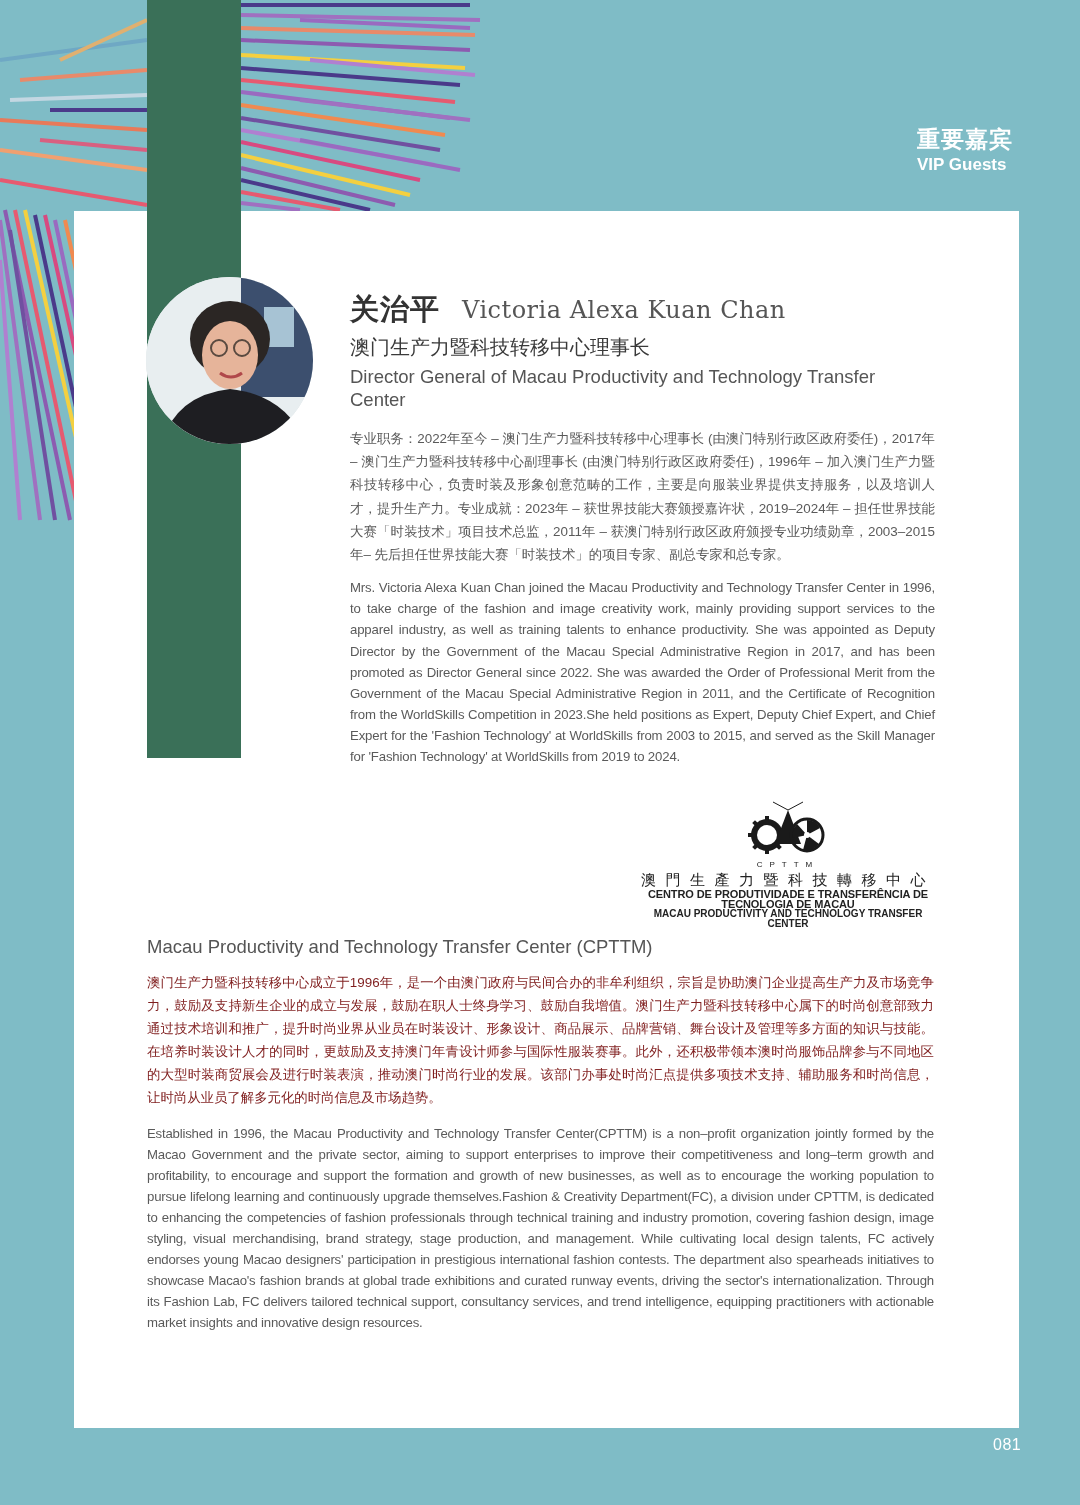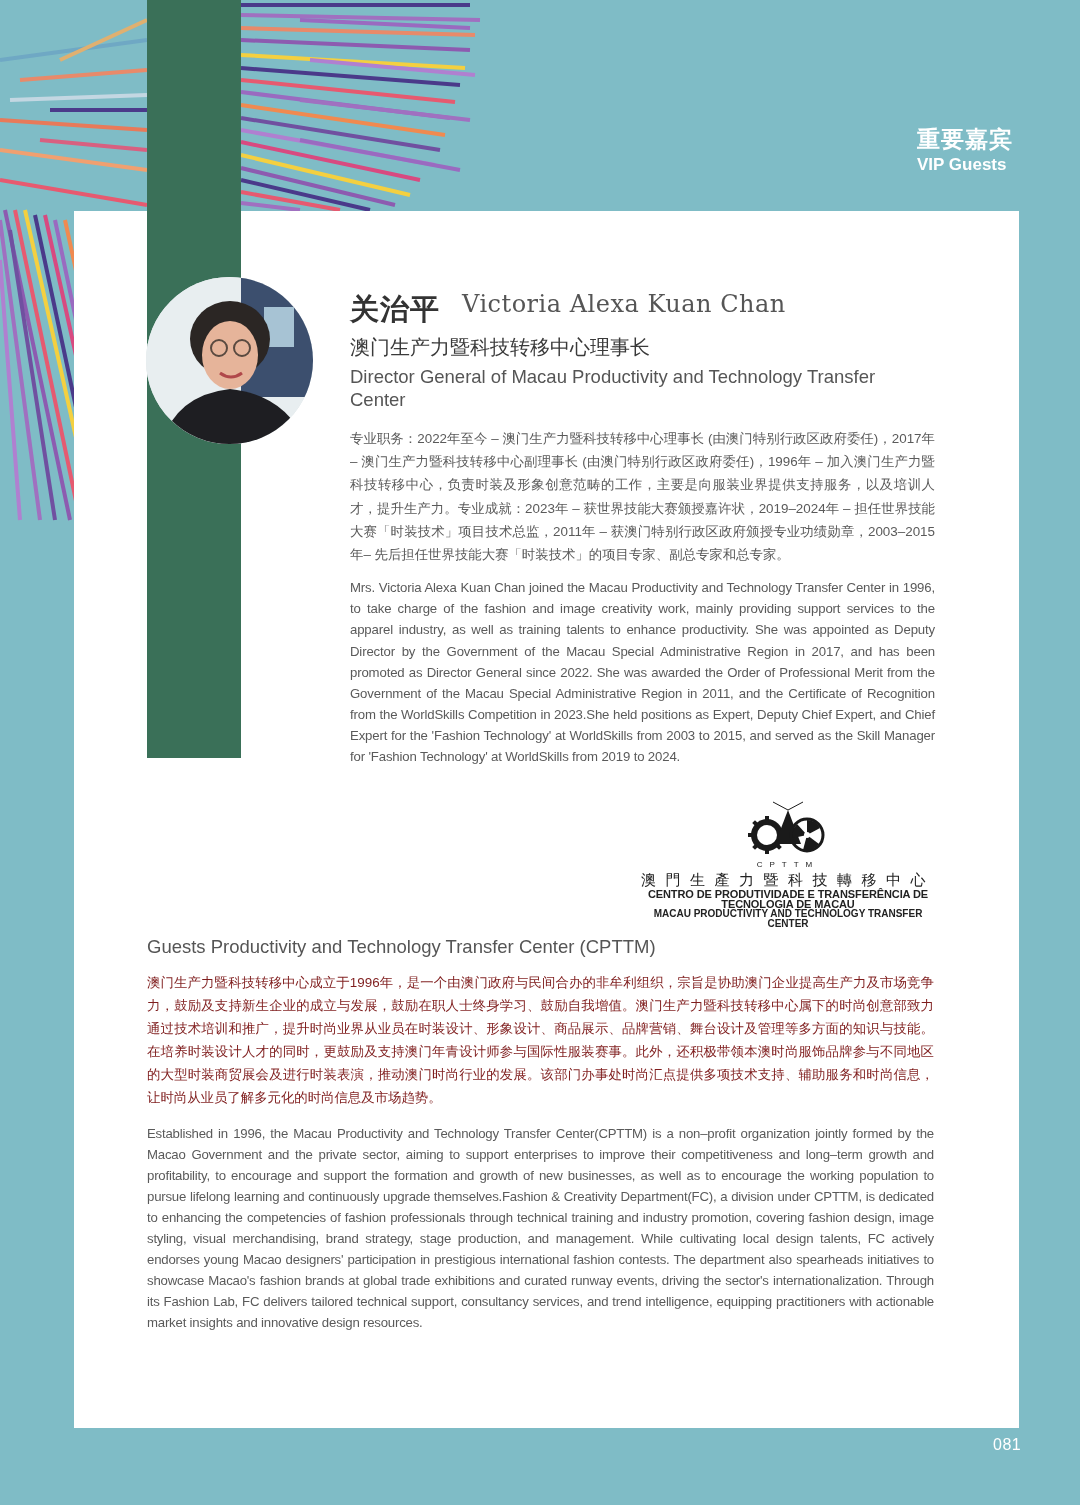--- a/index.html
+++ b/index.html
@@ -18,21 +18,21 @@
     background: #3a7058;
   }
   .section-tag { position: absolute; left: 917px; top: 125px; color: #ffffff; }
   .section-tag .zh { font-size: 23px; font-weight: bold; letter-spacing: 1px; line-height: 28px; }
   .section-tag .en { font-size: 17px; font-weight: bold; line-height: 24px; }
   .avatar {
     position: absolute; left: 146px; top: 277px; width: 167px; height: 167px;
     border-radius: 50%; overflow: hidden; background: #dfe6e8;
   }
   .guest { position: absolute; left: 350px; top: 290px; width: 585px; color: #4a4a4a; }
-  .guest .name-row { display: flex; align-items: flex-start; height: 40px; }
+  .guest .name-row { display: flex; align-items: center; height: 40px; }
   .guest .name-zh { font-size: 29px; font-weight: bold; color: #333333; letter-spacing: 1px; }
   .guest .name-en { font-family: "DejaVu Serif", "Liberation Serif", serif; font-size: 24px; color: #555555; margin-left: 22px; letter-spacing: 0.5px; }
   .guest .title-zh { font-size: 20px; font-weight: normal; color: #3a3a3a; margin-top: 2px; line-height: 30px; }
   .guest .title-en { font-size: 18.5px; color: #555555; line-height: 23px; margin-top: 3px; }
   .guest .bio-zh { font-size: 13.4px; color: #5a5a5a; line-height: 23.2px; margin-top: 16px; text-align: justify; }
   .guest .bio-en { font-size: 13.2px; color: #5a5a5a; line-height: 21.1px; margin-top: 11px; text-align: justify; letter-spacing: -0.15px; }
   .logo { position: absolute; left: 640px; top: 800px; width: 296px; text-align: center; }
   .logo .mark { width: 90px; height: 62px; margin: 0 auto; display: block; }
   .logo .letters { font-size: 8px; letter-spacing: 7px; color: #222; margin-top: -2px; }
   .logo .zh { font-size: 15px; letter-spacing: 9.5px; color: #222; margin-top: 2px; line-height: 18px; }
@@ -150,18 +150,18 @@
     <line x1="30" y1="2" x2="45" y2="10" stroke="#1a1a1a" stroke-width="1"></line>
     <line x1="60" y1="2" x2="45" y2="10" stroke="#1a1a1a" stroke-width="1"></line>
   </svg>
   <div class="letters">CPTTM</div>
   <div class="zh">澳門生產力暨科技轉移中心</div>
   <div class="pt">CENTRO DE PRODUTIVIDADE E TRANSFERÊNCIA DE TECNOLOGIA DE MACAU</div>
   <div class="en">MACAU PRODUCTIVITY AND TECHNOLOGY TRANSFER CENTER</div>
 </div>
 
 <div class="org">
-  <div class="heading-en">Guests Productivity and Technology Transfer Center (CPTTM)</div>
+  <div class="heading-en">Macau Productivity and Technology Transfer Center (CPTTM)</div>
   <div class="desc-zh">澳门生产力暨科技转移中心成立于1996年，是一个由澳门政府与民间合办的非牟利组织，宗旨是协助澳门企业提高生产力及市场竞争力，鼓励及支持新生企业的成立与发展，鼓励在职人士终身学习、鼓励自我增值。澳门生产力暨科技转移中心属下的时尚创意部致力通过技术培训和推广，提升时尚业界从业员在时装设计、形象设计、商品展示、品牌营销、舞台设计及管理等多方面的知识与技能。在培养时装设计人才的同时，更鼓励及支持澳门年青设计师参与国际性服装赛事。此外，还积极带领本澳时尚服饰品牌参与不同地区的大型时装商贸展会及进行时装表演，推动澳门时尚行业的发展。该部门办事处时尚汇点提供多项技术支持、辅助服务和时尚信息，让时尚从业员了解多元化的时尚信息及市场趋势。</div>
   <div class="desc-en">Established in 1996, the Macau Productivity and Technology Transfer Center(CPTTM) is a non–profit organization jointly formed by the Macao Government and the private sector, aiming to support enterprises to improve their competitiveness and long–term growth and profitability, to encourage and support the formation and growth of new businesses, as well as to encourage the working population to pursue lifelong learning and continuously upgrade themselves.Fashion &amp; Creativity Department(FC), a division under CPTTM, is dedicated to enhancing the competencies of fashion professionals through technical training and industry promotion, covering fashion design, image styling, visual merchandising, brand strategy, stage production, and management. While cultivating local design talents, FC actively endorses young Macao designers' participation in prestigious international fashion contests. The department also spearheads initiatives to showcase Macao's fashion brands at global trade exhibitions and curated runway events, driving the sector's internationalization. Through its Fashion Lab, FC delivers tailored technical support, consultancy services, and trend intelligence, equipping practitioners with actionable market insights and innovative design resources.</div>
 </div>
 
 <div class="page-num">081</div>
 
 </body></html>

